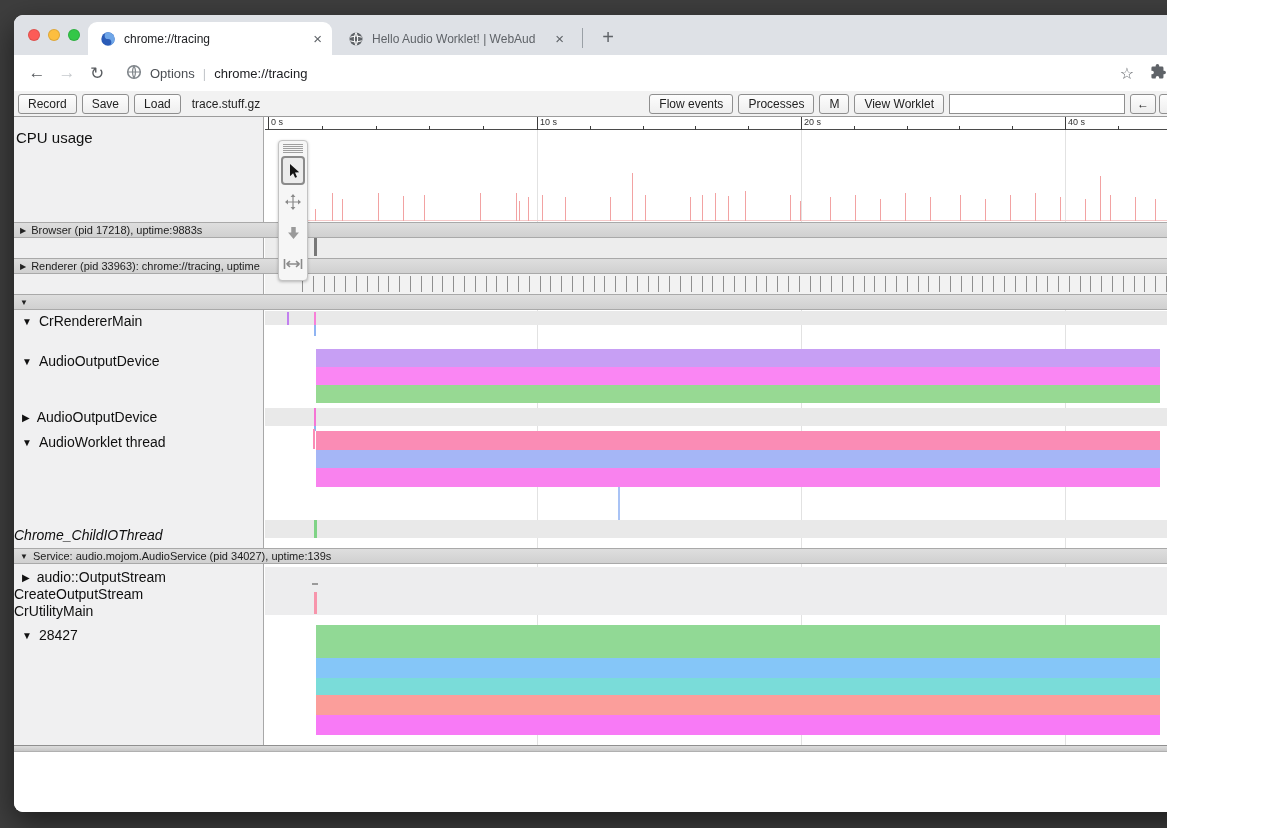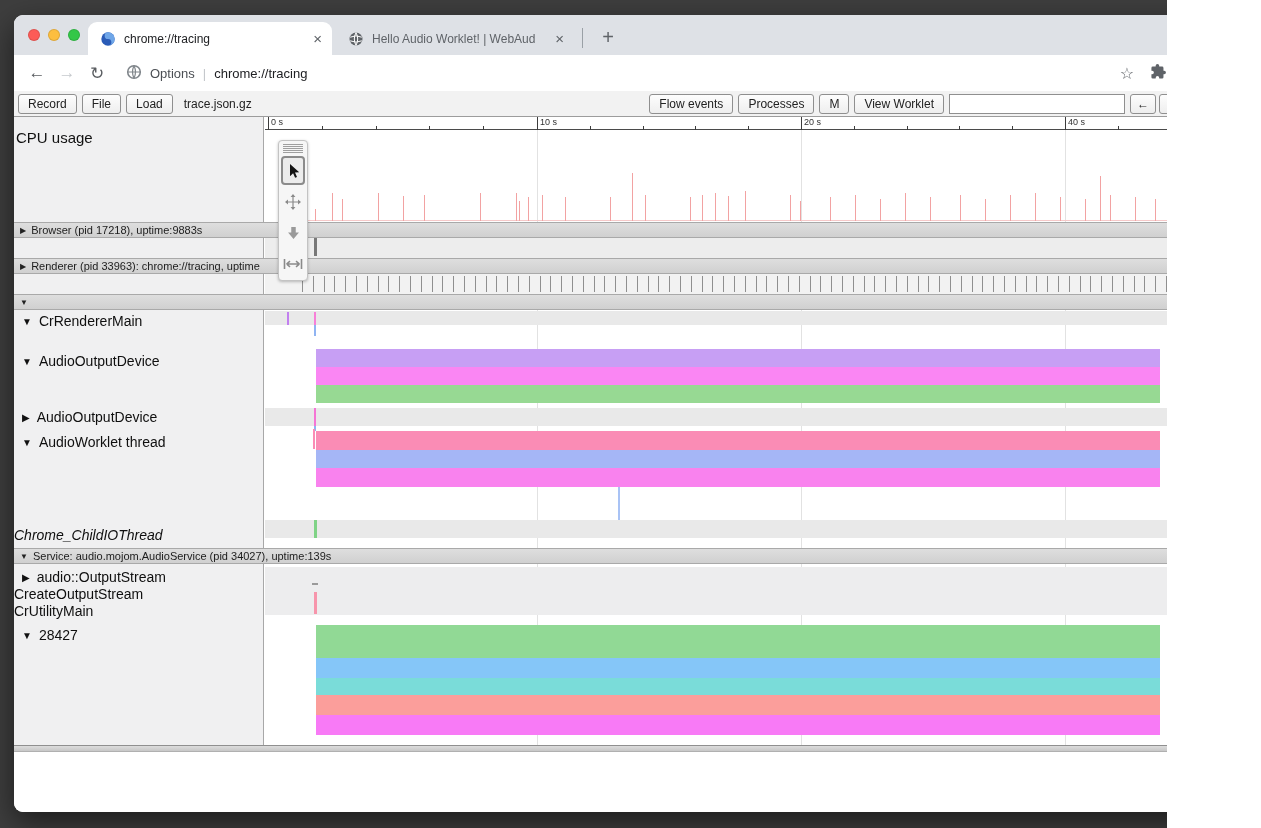--- a/index.html
+++ b/index.html
@@ -155,23 +155,23 @@
             <circle cx="12" cy="9.5" r="3.2"></circle>
             <path d="M5.5 18.5 a7.5 7.5 0 0 1 13 0 a10 10 0 0 1 -13 0z"></path>
           </svg>
         </span>
         <span class="ico">⋮</span>
       </div>
     </div>
 
     <div class="ttoolbar">
       <button class="tbtn">Record</button>
-      <button class="tbtn">File</button>
+      <button class="tbtn">Save</button>
       <button class="tbtn">Load</button>
-      <span class="tfile">trace.json.gz</span>
+      <span class="tfile">trace.stuff.gz</span>
       <div class="tspacer"></div>
       <button class="tbtn">Flow events</button>
       <button class="tbtn">Processes</button>
       <button class="tbtn">M</button>
       <button class="tbtn">View Worklet</button>
       <input class="tsearch" value="" style="">
       <button class="tbtn small">←</button>
       <button class="tbtn small">→</button>
       <button class="tbtn small">»</button>
       <button class="tbtn small">?</button>

